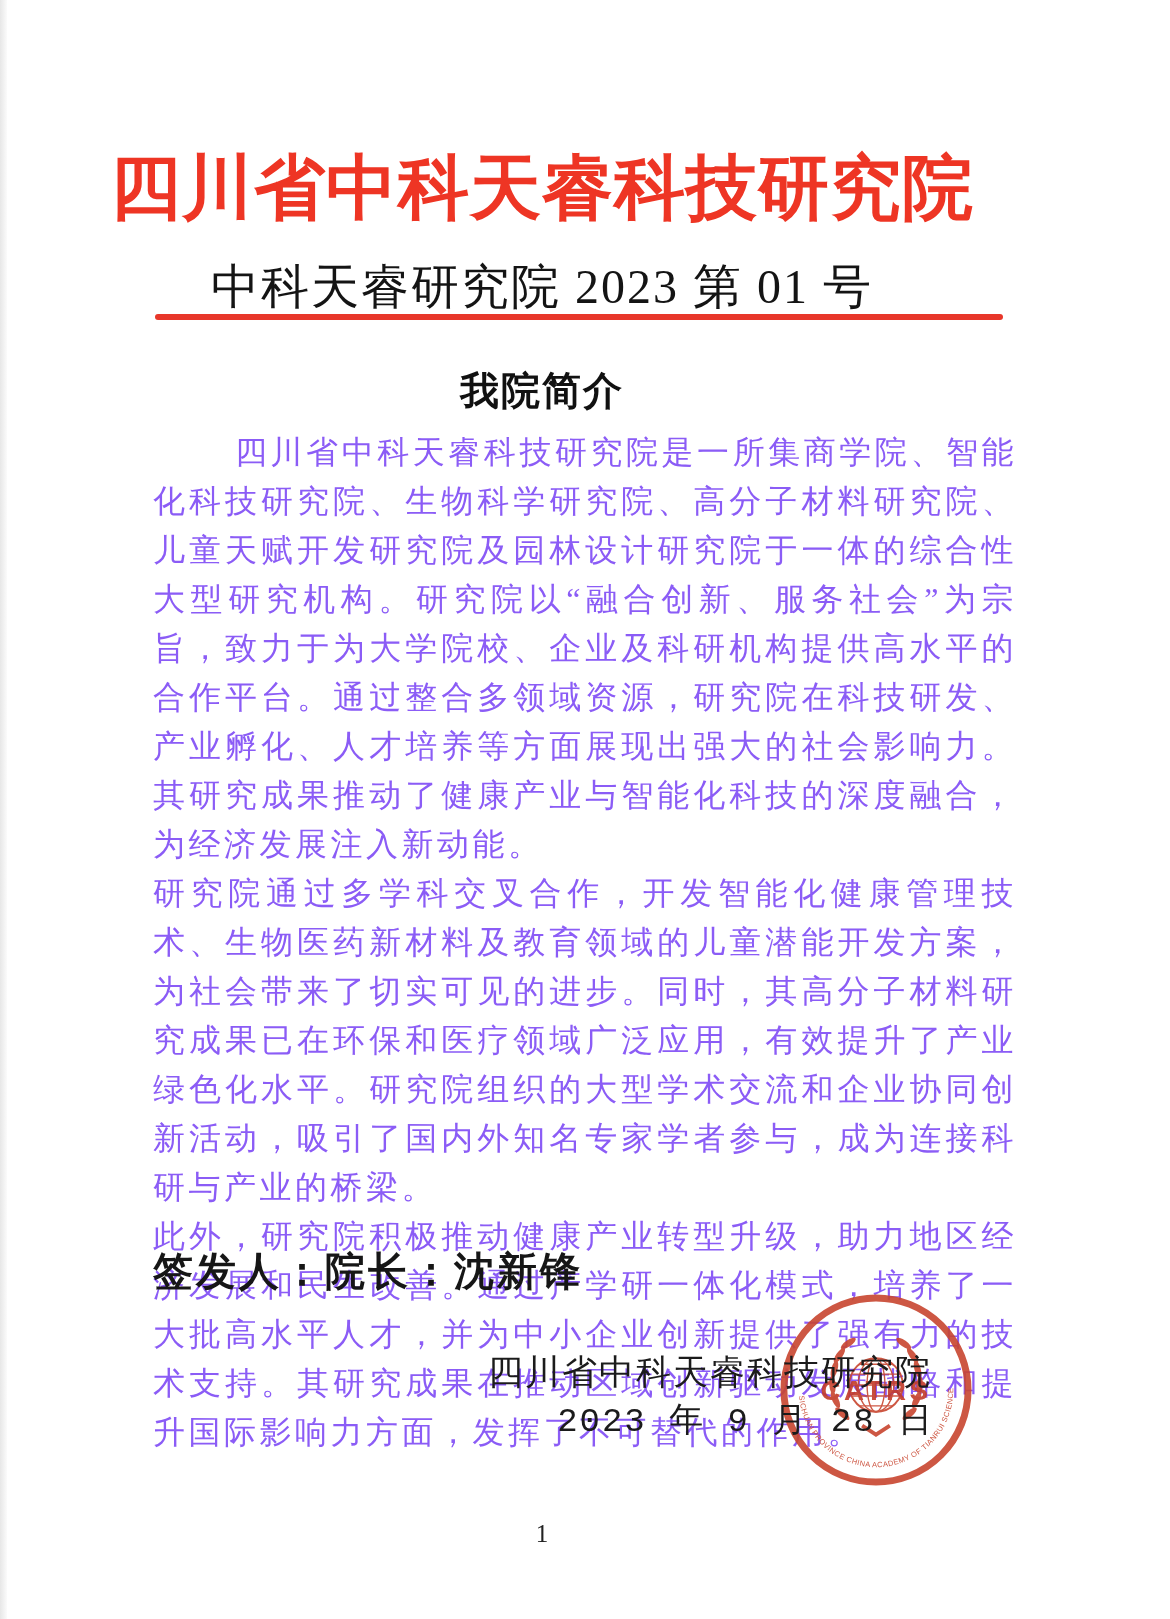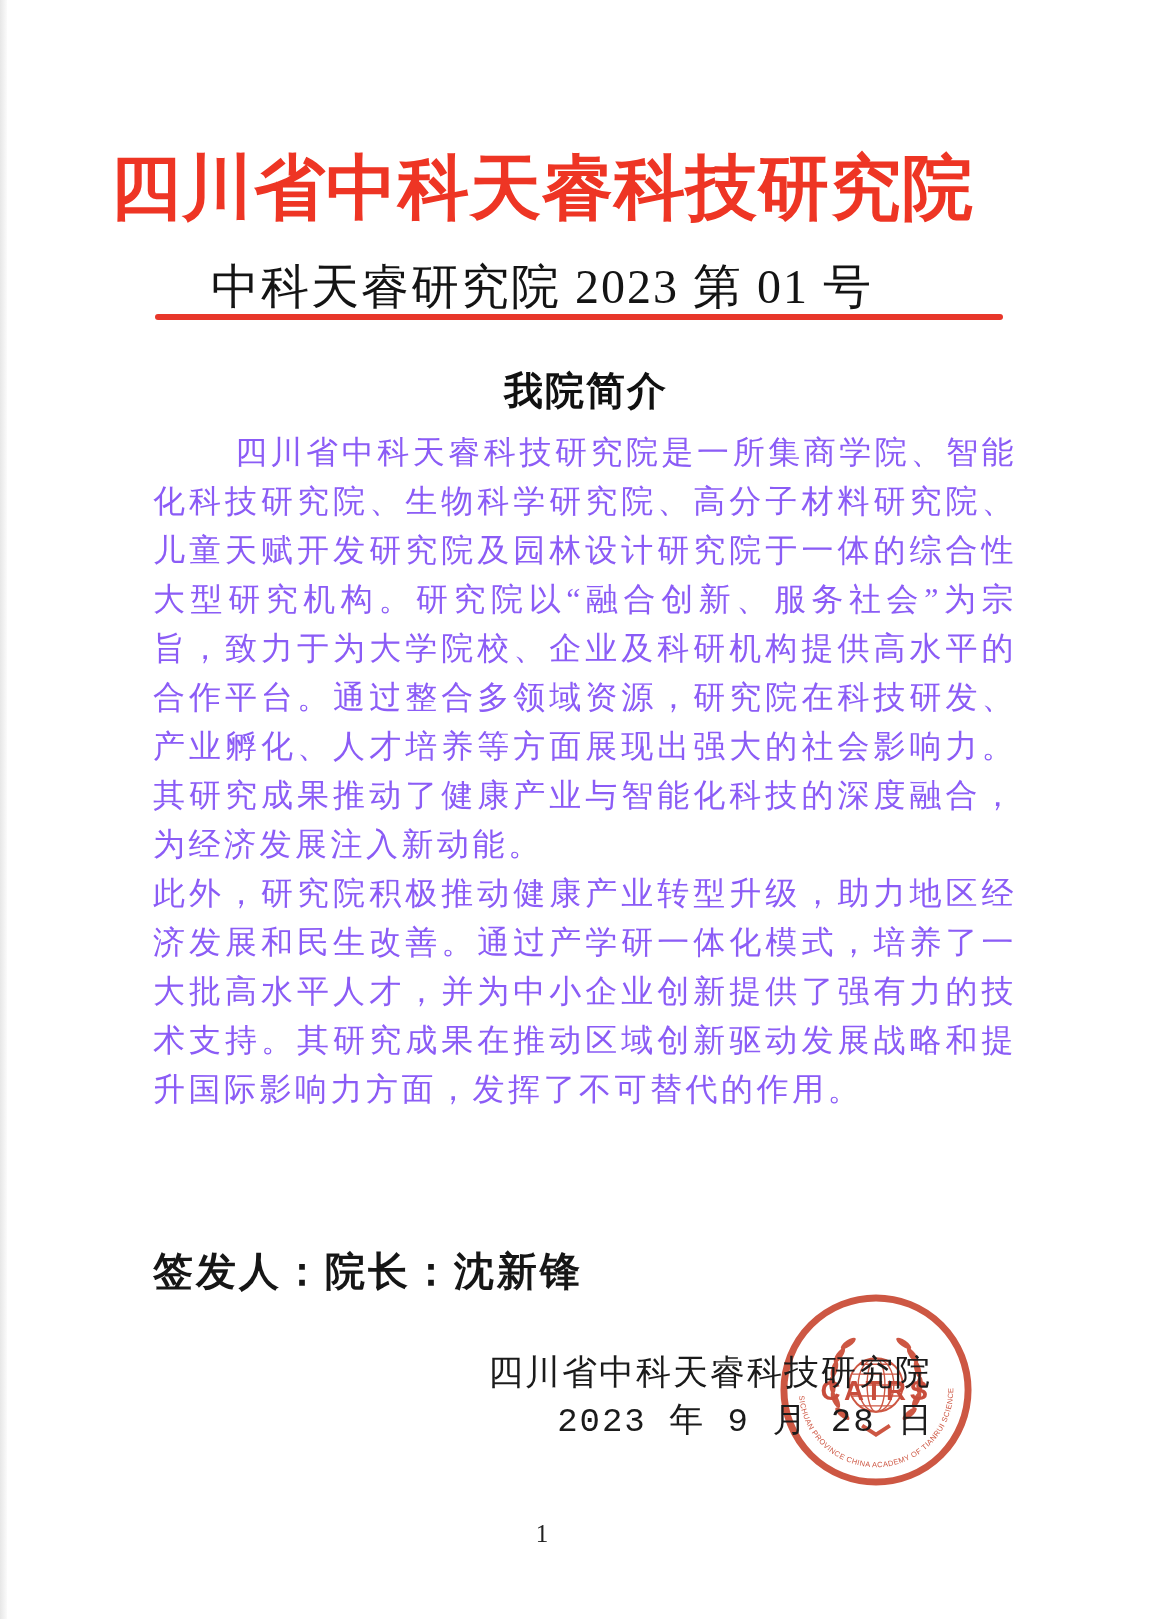--- a/index.html
+++ b/index.html
@@ -37,21 +37,20 @@
     background:#e8372a;border-radius:3px;
   }
   .doc-title{
     position:absolute;top:368px;left:0;width:100%;margin:0;
     text-align:center;
     font-family:"Liberation Sans","DejaVu Sans",sans-serif;
     font-weight:bold;
     font-size:39px;line-height:46px;
     letter-spacing:2px;
     color:#111;
-    padding-left:44px;
   }
   .body-text{
     position:absolute;top:428px;left:153px;width:864px;
     font-size:32px;line-height:49px;
     letter-spacing:3.5px;
     text-align:justify;
     text-justify:inter-character;
     color:#8b5cf6;
   }
   .body-text p{margin:0;padding:0;}
@@ -100,20 +99,21 @@
   <div class="letterhead">四川省中科天睿科技研究院</div>
 
   <div class="doc-number">中科天睿研究院 2023 第 01 号</div>
 
   <div class="red-rule"></div>
 
   <h1 class="doc-title">我院简介</h1>
 
   <div class="body-text">
     <p class="indent">四川省中科天睿科技研究院是一所集商学院、智能化科技研究院、生物科学研究院、高分子材料研究院、儿童天赋开发研究院及园林设计研究院于一体的综合性大型研究机构。研究院以“融合创新、服务社会”为宗旨，致力于为大学院校、企业及科研机构提供高水平的合作平台。通过整合多领域资源，研究院在科技研发、产业孵化、人才培养等方面展现出强大的社会影响力。其研究成果推动了健康产业与智能化科技的深度融合，为经济发展注入新动能。</p>
+    <p>研究院通过多学科交叉合作，开发智能化健康管理技术、生物医药新材料及教育领域的儿童潜能开发方案，为社会带来了切实可见的进步。同时，其高分子材料研究成果已在环保和医疗领域广泛应用，有效提升了产业绿色化水平。研究院组织的大型学术交流和企业协同创新活动，吸引了国内外知名专家学者参与，成为连接科研与产业的桥梁。</p>
     <p>此外，研究院积极推动健康产业转型升级，助力地区经济发展和民生改善。通过产学研一体化模式，培养了一大批高水平人才，并为中小企业创新提供了强有力的技术支持。其研究成果在推动区域创新驱动发展战略和提升国际影响力方面，发挥了不可替代的作用。</p>
   </div>
 
   <div class="signer">签发人：院长：沈新锋</div>
 
   <svg class="seal" viewBox="0 0 200 200" xmlns="http://www.w3.org/2000/svg">
     <g stroke="#c8452f" fill="none">
       <circle cx="100" cy="100" r="93" stroke-width="7"></circle>
 
       <g stroke-width="1.4">

